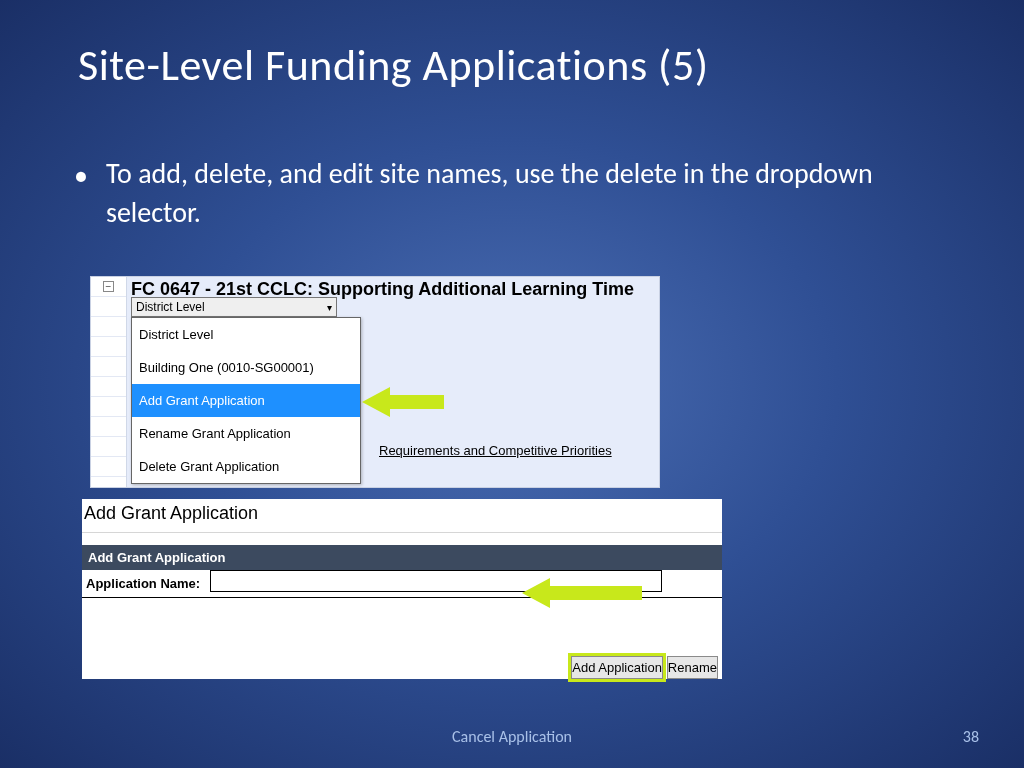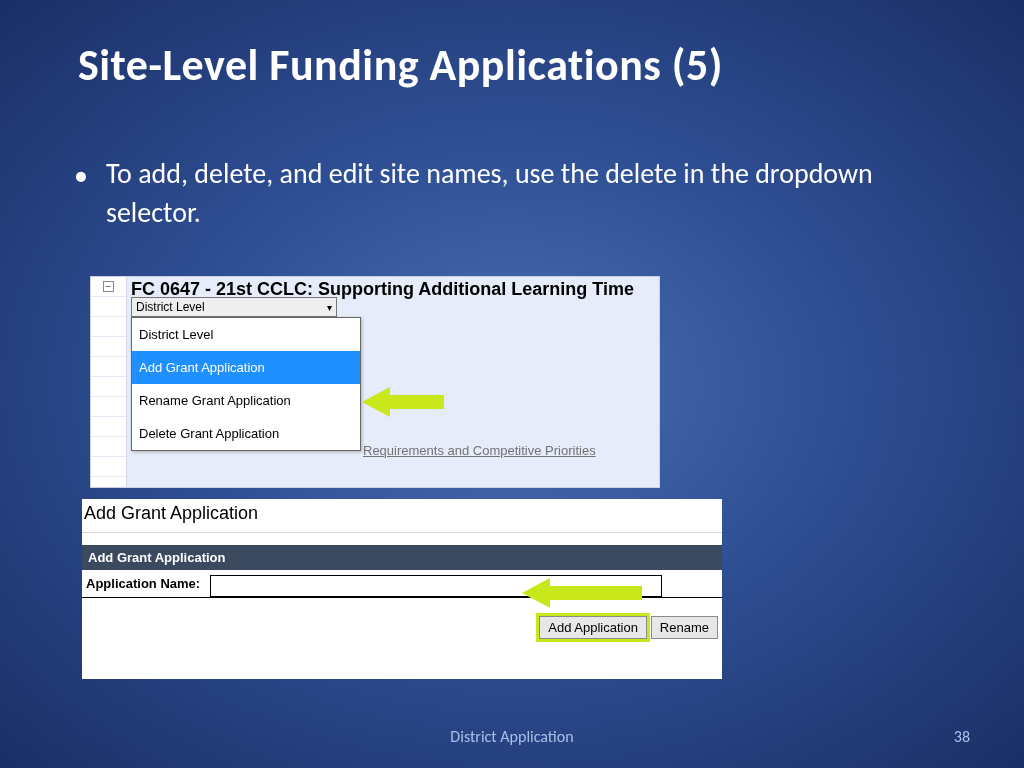--- a/index.html
+++ b/index.html
@@ -5,21 +5,21 @@
   * { box-sizing: border-box; margin: 0; padding: 0; }
   html, body { width: 1024px; height: 768px; overflow: hidden; font-family: Calibri, Arial, sans-serif; }
   .slide {
     width: 1024px; height: 768px;
     background: radial-gradient(ellipse at center, #4a6db3 0%, #2f4f94 45%, #1a2f66 100%);
     position: relative;
     color: #fff;
   }
   .title {
     font-size: 44px;
-    font-weight: 700;
+    font-weight: 400;
     padding: 38px 0 0 78px;
     letter-spacing: 0.5px;
   }
   .bullet-row {
     display: flex;
     padding: 62px 70px 0 74px;
     font-size: 28px;
     line-height: 1.4;
   }
   .bullet-dot { margin-right: 18px; margin-top: 2px; }
@@ -56,22 +56,22 @@
   }
   .s1-select-closed .chev { font-size: 10px; }
   .s1-dropdown {
     position: absolute; top: 40px; left: 40px;
     width: 230px; background: #fff; border: 1px solid #666;
     box-shadow: 1px 1px 3px rgba(0,0,0,0.25);
   }
   .s1-dropdown .opt { padding: 9px 7px; font-size: 13px; }
   .s1-dropdown .opt.hl { background: #1e90ff; color: #fff; }
   .s1-link {
-    position: absolute; top: 166px; left: 272px;
-    color: #737373; text-decoration: underline; font-size: 13px;
+    position: absolute; top: 166px; left: 288px;
+    color: #000000; text-decoration: underline; font-size: 13px;
   }
   .arrow1 {
     position: absolute; top: 387px; left: 362px;
     width: 82px; height: 30px;
   }
   .screenshot2 {
     position: absolute;
     top: 499px; left: 82px;
     width: 640px; height: 180px;
     background: #fff;
@@ -83,50 +83,50 @@
     font-size: 18px; padding: 4px 2px 8px 2px;
     border-bottom: 1px solid #d6d6d6;
   }
   .s2-bar {
     margin-top: 12px;
     background: #3c4a5f; color: #fff;
     font-weight: bold; font-size: 13px;
     padding: 5px 6px;
   }
   .s2-row {
-    display: flex; align-items: flex-end;
+    display: flex; align-items: flex-start;
     border-bottom: 1px solid #000; border-top: 0;
   }
   .s2-label {
     font-weight: bold; font-size: 13px; padding: 6px 4px 6px 4px;
     white-space: nowrap;
   }
   .s2-input {
     margin-left: 6px; flex: 0 0 452px; height: 22px;
     border: 1px solid #000; background: #fff;
   }
   .s2-buttons {
     display: flex; justify-content: flex-end;
     padding: 18px 4px 0 0; gap: 4px;
   }
   .s2-btn {
     background: #e7e7e7; border: 1px solid #8a8a8a;
-    font-size: 13px; padding: 3px 8px;
+    font-size: 13px; padding: 3px 0; margin-top: 40px;
   }
   .s2-btn.primary { outline: 3px solid #c8e81b; outline-offset: 0; }
   .arrow2 {
     position: absolute; top: 578px; left: 522px;
     width: 120px; height: 30px;
   }
   .footer-center {
     position: absolute; bottom: 22px; left: 0; width: 100%;
     text-align: center; color: #a8c0e8; font-size: 16px;
   }
   .footer-num {
-    position: absolute; bottom: 22px; right: 54px;
+    position: absolute; bottom: 22px; right: 45px;
     color: #a8c0e8; font-size: 16px;
   }
   svg.arrow path { fill: #c8e81b; }
 </style>
 </head>
 <body>
 
 <div class="slide">
 
   <div class="title">Site-Level Funding Applications (5)</div>
@@ -150,20 +150,21 @@
         <div class="cell"></div>
     </div>
     <div class="s1-minus">−</div>
     <div class="s1-header">FC 0647 - 21st CCLC: Supporting Additional Learning Time (SALT) Grant</div>
     <div class="s1-select-closed">
       <span>District Level</span>
       <span class="chev">▾</span>
     </div>
     <div class="s1-dropdown">
       <div class="opt">District Level</div>
+      <div class="opt">Building One (0010-SG00001)</div>
       <div class="opt hl">Add Grant Application</div>
       <div class="opt">Rename Grant Application</div>
       <div class="opt">Delete Grant Application</div>
     </div>
     <div class="s1-link">Requirements and Competitive Priorities</div>
   </div>
 
   <svg class="arrow arrow1" viewBox="0 0 82 30">
     <path d="M0 15 L28 0 L28 8 L82 8 L82 22 L28 22 L28 30 Z"></path>
   </svg>
@@ -178,16 +179,16 @@
     <div class="s2-buttons">
       <button class="s2-btn primary">Add Application</button>
       <button class="s2-btn">Rename</button>
     </div>
   </div>
 
   <svg class="arrow arrow2" viewBox="0 0 120 30">
     <path d="M0 15 L28 0 L28 8 L120 8 L120 22 L28 22 L28 30 Z"></path>
   </svg>
 
-  <div class="footer-center">District Application</div>
+  <div class="footer-center">Cancel Application</div>
   <div class="footer-num">38</div>
 
 </div>
 
 </body></html>

